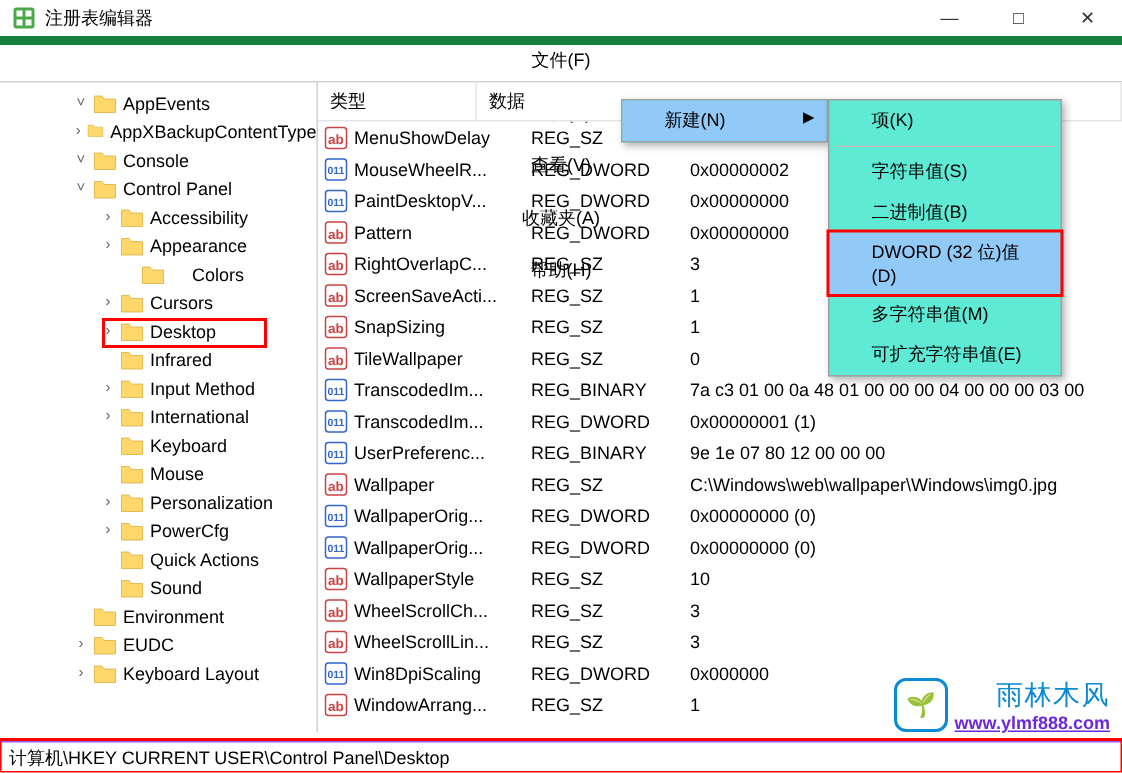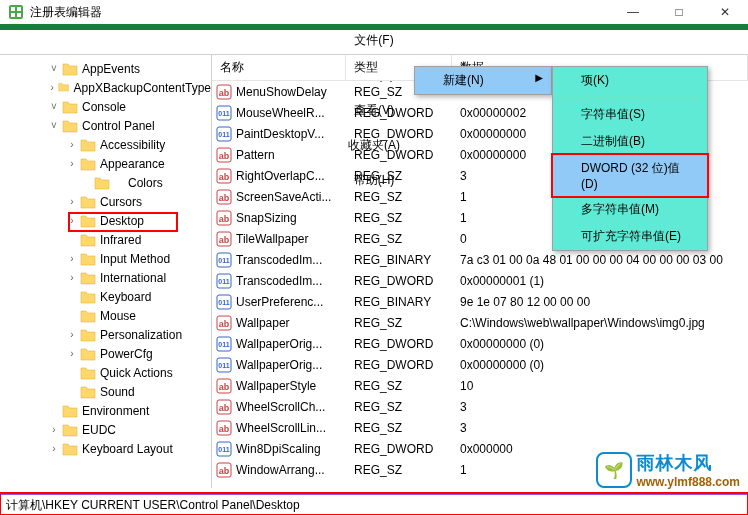--- a/index.html
+++ b/index.html
@@ -32,22 +32,22 @@
 .context-menu.main-menu { top: 66px; left: 414px; width: 138px; }
 .context-menu .item { padding: 5px 20px 5px 28px; position: relative; }
 .context-menu .item.hl { background: #91c9f7; }
 .context-menu .item .arrow { position: absolute; right: 8px; top: 5px; font-size: 10px; }
 .context-menu.sub-menu { top: 66px; left: 552px; width: 156px; }
 .context-menu.sub-menu .item.hl-red { background: #91c9f7; outline: 2px solid red; }
 .statusbar { position: absolute; bottom: 0; left: 0; right: 0; height: 22px; border-top: 2px solid #8b5cf6; display: flex; align-items: center; padding: 0 6px; font-size: 12px; outline: 2px solid red; outline-offset: -1px; }
 .watermark { position: absolute; right: 8px; bottom: 26px; display: flex; align-items: center; gap: 4px; }
 .watermark .wlogo { width: 36px; height: 36px; border: 2px solid #0b8bd4; border-radius: 8px; background: #fff; display: flex; align-items: center; justify-content: center; }
 .watermark .wtext { display: flex; flex-direction: column; }
-.watermark .wtext .cn { font-size: 18px; font-weight: bold; color: #0b8bd4; letter-spacing: 1px; }
-.watermark .wtext .url { font-size: 12px; color: #a16207; font-weight: bold; }
+.watermark .wtext .cn { font-size: 18px; font-weight: normal; color: #0b8bd4; letter-spacing: 1px; text-align: right; }
+.watermark .wtext .url { font-size: 12px; color: #6d28d9; font-weight: bold; text-decoration: underline; }
 .desktop-redbox { position: absolute; top: 212px; left: 68px; width: 110px; height: 20px; border: 2px solid red; pointer-events: none; }
 </style>
 </head>
 <body>
 
 <div class="titlebar">
   <span class="titlebar-icon">
     <svg viewBox="0 0 16 16">
         <rect x="1" y="1" width="14" height="14" fill="#4aa84a" rx="2"></rect>
         <rect x="3" y="3" width="4" height="4" fill="#fff"></rect>
@@ -217,21 +217,20 @@
       <div class="tree-item" style="padding-left: 48px;">
         <span class="expander">›</span>
         <span class="folder-icon"><svg viewBox="0 0 16 14">
             <path d="M1 2 h5 l1.5 2 H15 v9 H1 z" fill="#ffd76b" stroke="#d9a93a" stroke-width="0.5"></path>
           </svg></span>
         <span class="label">Keyboard Layout</span>
       </div>
     </div>
   <div class="list-pane">
     <div class="list-header">
-      <div class="col col-name">名称</div>
       <div class="col col-type">类型</div>
       <div class="col col-data">数据</div>
     </div>
     <div id="list-body">
         <div class="list-row">
           <span class="value-icon"><svg viewBox="0 0 16 16">
               <rect x="1" y="1" width="14" height="14" fill="#fff" stroke="#c44" rx="2"></rect>
               <text x="8" y="12" font-size="9" text-anchor="middle" fill="#c44" font-weight="bold">ab</text>
             </svg></span>
           <span class="rname">MenuShowDelay</span>

